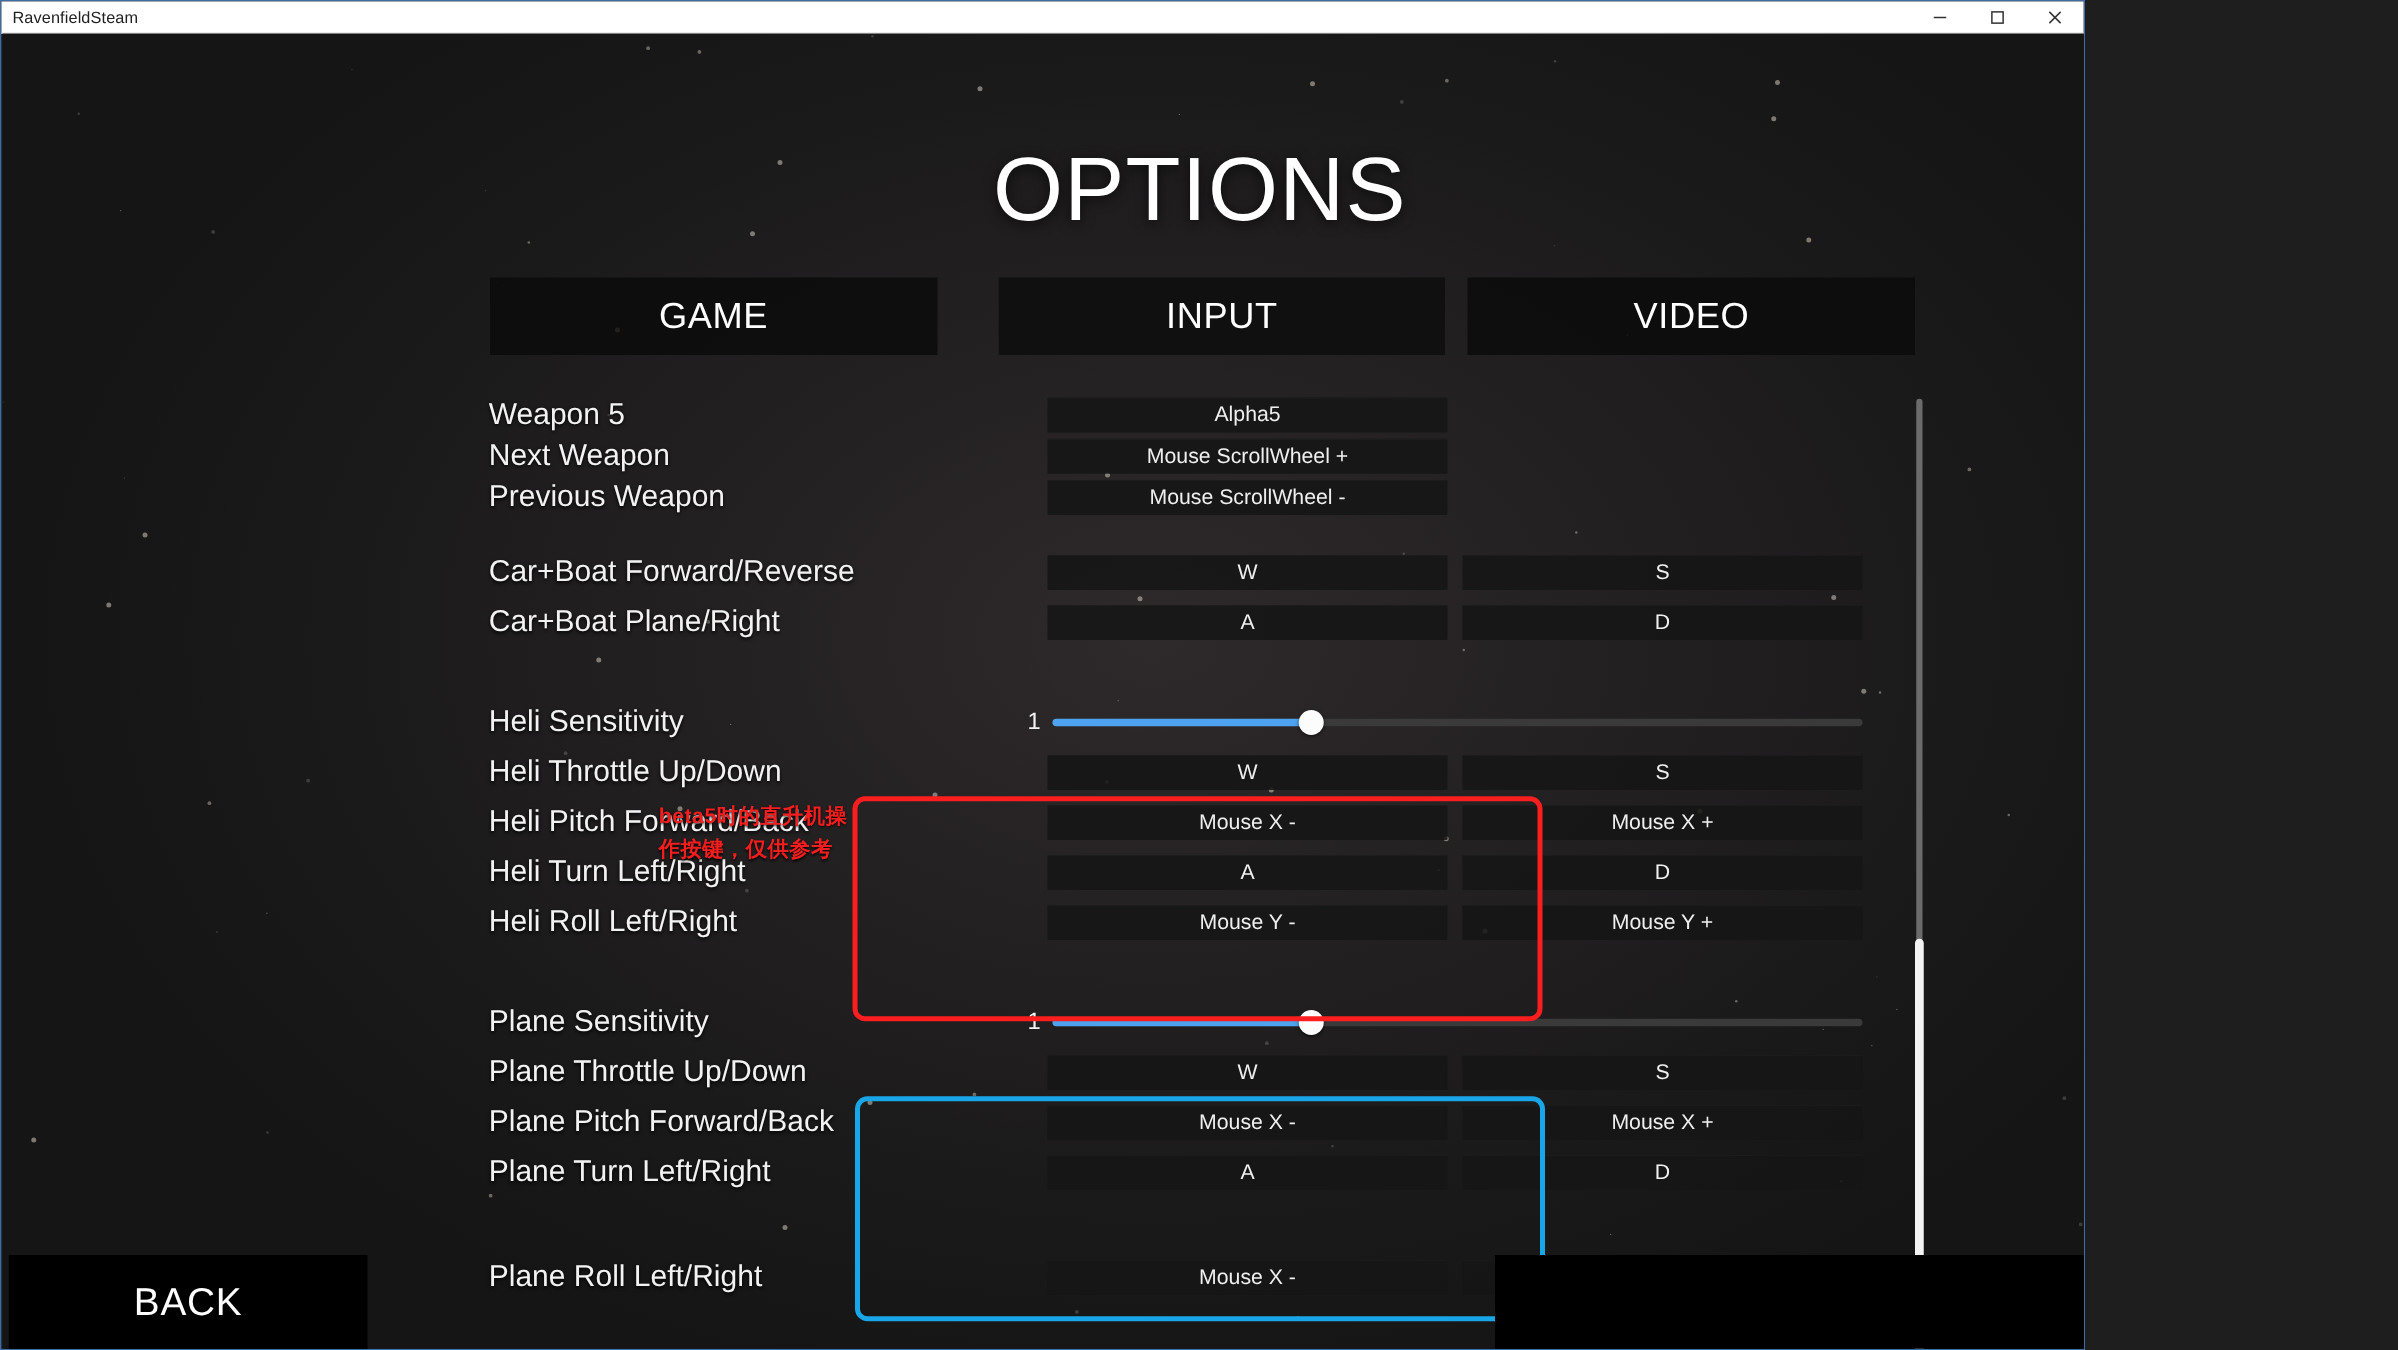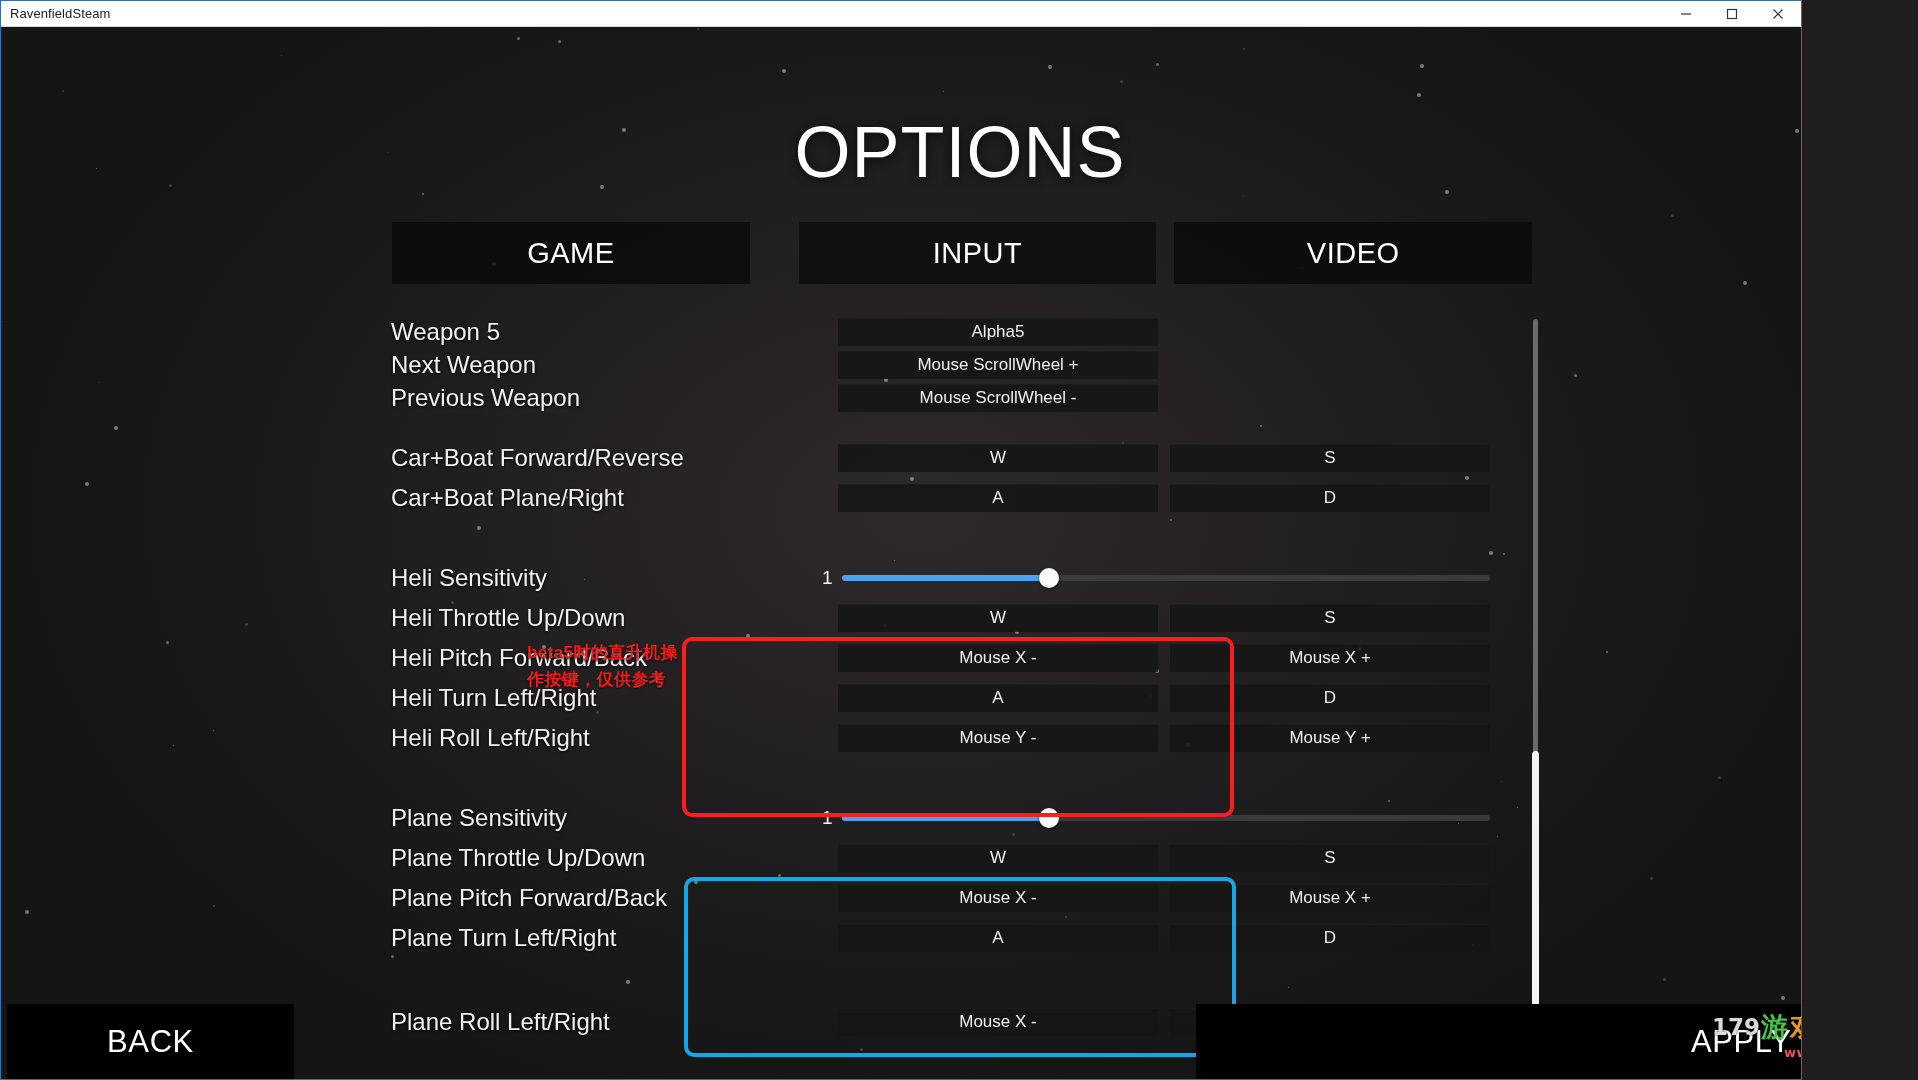--- a/index.html
+++ b/index.html
@@ -6,21 +6,21 @@
   html, body {
     width: 1918px; height: 1080px;
     background: #1e1e1e;
     font-family: "Liberation Sans", sans-serif;
     overflow: hidden;
   }
 
   
   #window {
     position: absolute; left: 0; top: 0;
-    width: 1802px; height: 1080px;
+    width: 1668px; height: 1080px;
     border: 1px solid #3a6ea5;
     background: #212121;
     overflow: hidden;
   }
   #titlebar {
     position: absolute; left: 0; top: 0;
     width: 100%; height: 26px;
     background: #ffffff;
     display: flex; align-items: center;
     border-bottom: 1px solid #d8d8d8;

